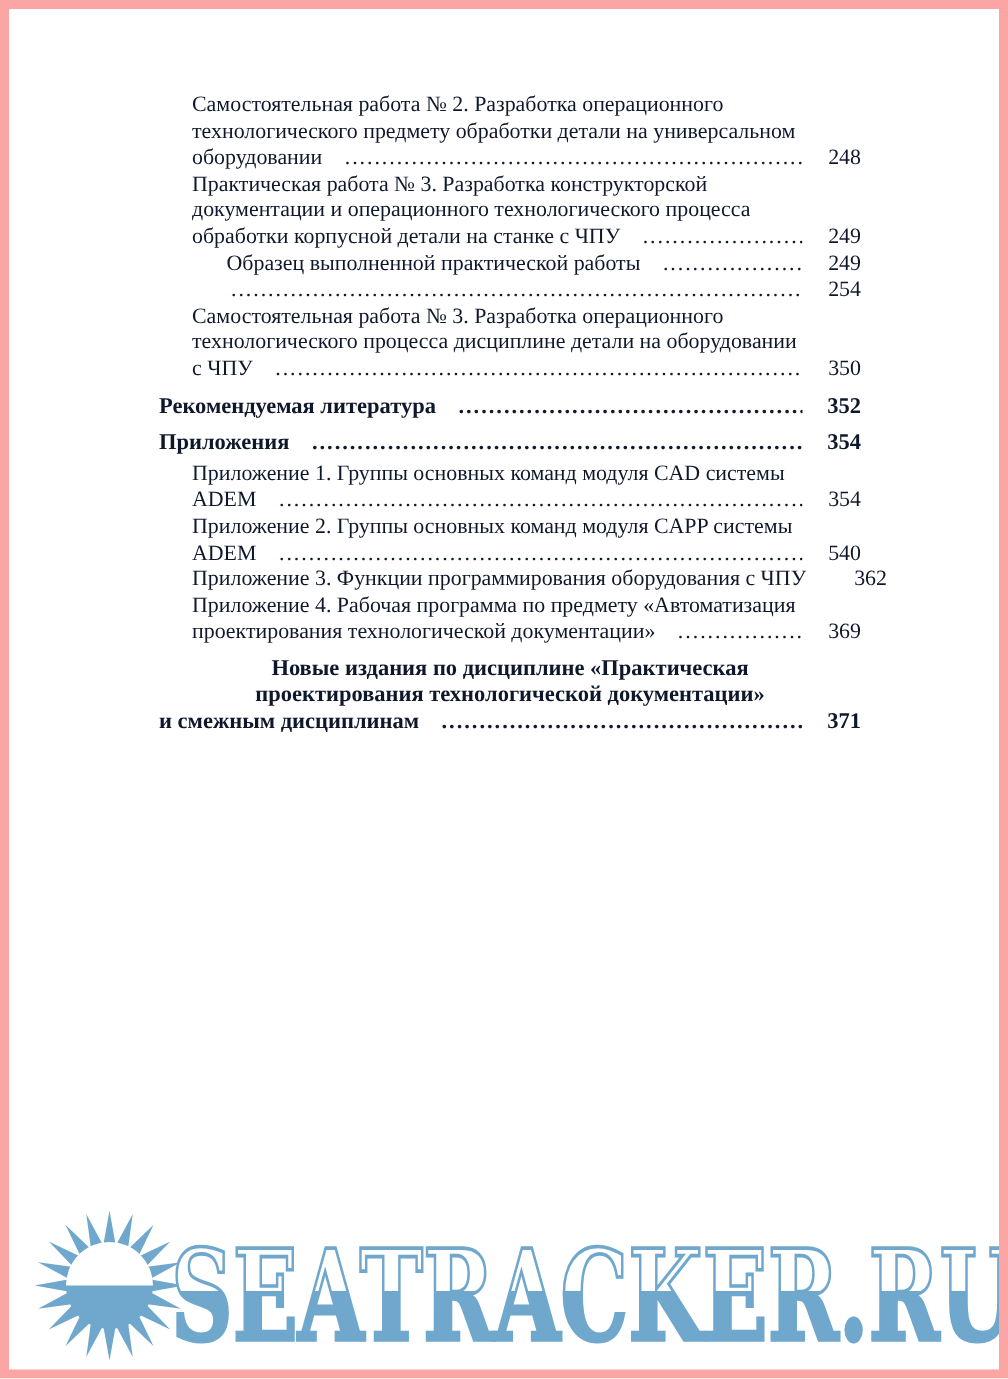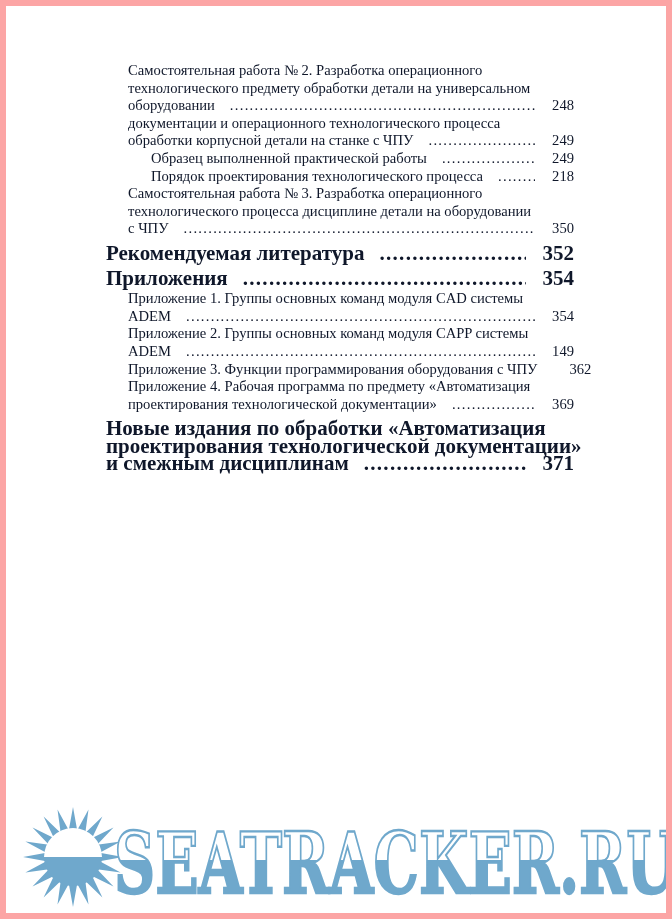--- a/index.html
+++ b/index.html
@@ -18,21 +18,21 @@
   
   .toc {
     position: absolute;
     left: 100px;
     top: 56px;
     width: 468px;
     font-size: 14.6px;
     line-height: 17.6px;
   }
   .entry { margin: 0; }
-  .entry.l1 { font-weight: bold; font-size: 21px; margin-top: 7px; margin-bottom: 3px; }
+  .entry.l1 { font-weight: bold; font-size: 15px; margin-top: 7px; margin-bottom: 3px; text-align: center; }
   .entry.l2 { padding-left: 22px; }
   .entry.l3 { padding-left: 45px; }
   .line { white-space: nowrap; }
   .line.last { display: flex; align-items: baseline; gap: 12px; }
   .frag { flex: 0 0 auto; white-space: nowrap; }
   .dots {
     flex: 1 1 auto;
     min-width: 0;
     overflow: hidden;
     white-space: nowrap;
@@ -62,39 +62,39 @@
       <div class="entry l2">
         <div class="line">Самостоятельная работа № 2. Разработка операционного</div>
         <div class="line">технологического предмету обработки детали на универсальном</div>
         <div class="line last">
           <span class="frag">оборудовании</span>
           <span class="dots">............................................................................................................................................................................................................................................................................................................</span>
           <span class="pageno">248</span>
         </div>
       </div>
       <div class="entry l2">
+        <div class="line">Практическая работа № 3. Разработка конструкторской</div>
         <div class="line">документации и операционного технологического процесса</div>
         <div class="line last">
           <span class="frag">обработки корпусной детали на станке с ЧПУ</span>
           <span class="dots">............................................................................................................................................................................................................................................................................................................</span>
           <span class="pageno">249</span>
         </div>
       </div>
       <div class="entry l3">
         <div class="line last">
           <span class="frag">Образец выполненной практической работы</span>
           <span class="dots">............................................................................................................................................................................................................................................................................................................</span>
           <span class="pageno">249</span>
         </div>
       </div>
       <div class="entry l3">
         <div class="line last">
-          <span class="frag">Порядок проектирования технологического процесса</span>
           <span class="dots">............................................................................................................................................................................................................................................................................................................</span>
-          <span class="pageno">218</span>
+          <span class="pageno">254</span>
         </div>
       </div>
       <div class="entry l2">
         <div class="line">Самостоятельная работа № 3. Разработка операционного</div>
         <div class="line">технологического процесса дисциплине детали на оборудовании</div>
         <div class="line last">
           <span class="frag">с ЧПУ</span>
           <span class="dots">............................................................................................................................................................................................................................................................................................................</span>
           <span class="pageno">350</span>
         </div>
@@ -119,40 +119,40 @@
           <span class="frag">ADEM</span>
           <span class="dots">............................................................................................................................................................................................................................................................................................................</span>
           <span class="pageno">354</span>
         </div>
       </div>
       <div class="entry l2">
         <div class="line">Приложение 2. Группы основных команд модуля CAPP системы</div>
         <div class="line last">
           <span class="frag">ADEM</span>
           <span class="dots">............................................................................................................................................................................................................................................................................................................</span>
-          <span class="pageno">149</span>
+          <span class="pageno">540</span>
         </div>
       </div>
       <div class="entry l2">
         <div class="line last">
           <span class="frag">Приложение 3. Функции программирования оборудования с ЧПУ</span>
           <span class="dots">............................................................................................................................................................................................................................................................................................................</span>
           <span class="pageno">362</span>
         </div>
       </div>
       <div class="entry l2">
         <div class="line">Приложение 4. Рабочая программа по предмету «Автоматизация</div>
         <div class="line last">
           <span class="frag">проектирования технологической документации»</span>
           <span class="dots">............................................................................................................................................................................................................................................................................................................</span>
           <span class="pageno">369</span>
         </div>
       </div>
       <div class="entry l1">
-        <div class="line">Новые издания по обработки «Автоматизация</div>
+        <div class="line">Новые издания по дисциплине «Практическая</div>
         <div class="line">проектирования технологической документации»</div>
         <div class="line last">
           <span class="frag">и смежным дисциплинам</span>
           <span class="dots">............................................................................................................................................................................................................................................................................................................</span>
           <span class="pageno">371</span>
         </div>
       </div>
     </div>
 
   <div class="watermark">

